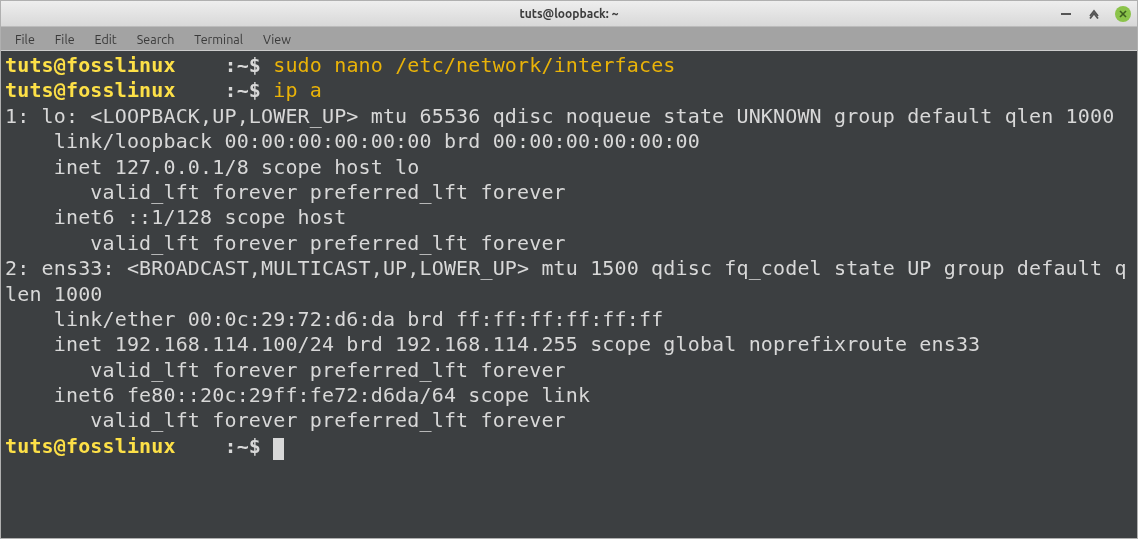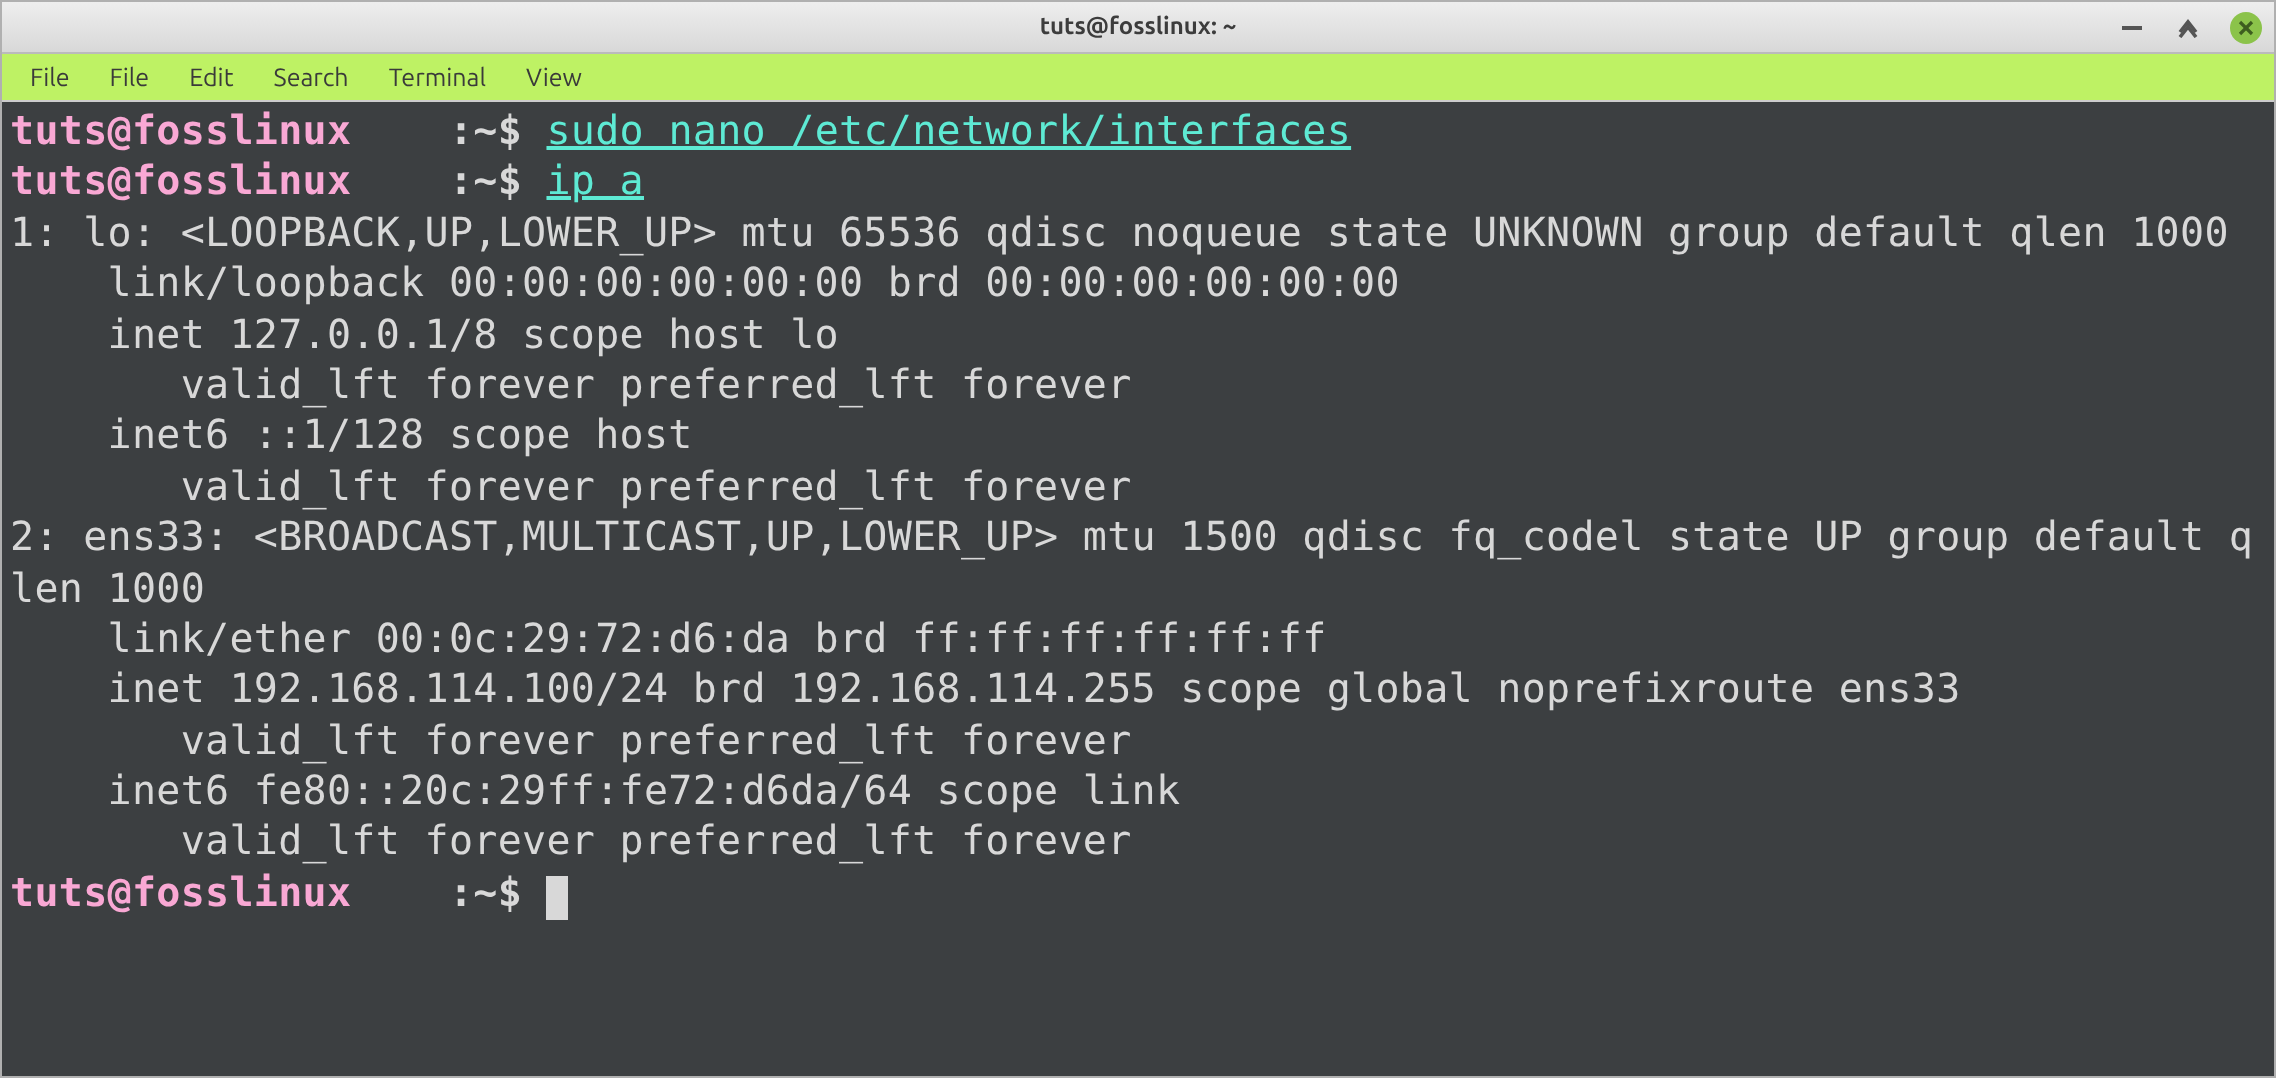--- a/index.html
+++ b/index.html
@@ -54,21 +54,21 @@
       height: 16px;
       border-radius: 50%;
       background: #8bc34a;
       color: #3d5d1f;
       font-size: 11px;
       font-weight: bold;
       line-height: 1;
     }
     .menubar {
       height: 24px;
-      background: #bef264;
+      background: #a3a3a3;
       display: flex;
       align-items: center;
       padding: 0 6px;
       font-family: "Ubuntu", "DejaVu Sans", sans-serif;
       font-size: 12.5px;
       color: #3a3a3a;
       gap: 4px;
       border-bottom: 1px solid #ccc;
     }
     .menu-item {
@@ -80,39 +80,39 @@
       background: #3c3f41;
       color: #d8d8d8;
       font-size: 20px;
       line-height: 1.27;
       padding: 2px 4px 4px 4px;
       white-space: pre-wrap;
       word-break: break-all;
       font-family: "DejaVu Sans Mono", "Liberation Mono", monospace;
       letter-spacing: 0.15px;
     }
-    .prompt { color: #f9a8d4; font-weight: bold; }
+    .prompt { color: #fde047; font-weight: bold; }
     .tilde-dollar { color: #d8d8d8; font-weight: bold; }
-    .cmd { color: #5eead4; text-decoration: underline; }
+    .cmd { color: #eab308; }
     .cursor-block {
       display: inline-block;
       width: 11px;
       height: 22px;
       background: #d8d8d8;
       vertical-align: text-bottom;
       margin-bottom: -2px;
     }
     .line { display: block; }
   </style>
 </head>
 <body>
 
 <div class="window">
   <div class="titlebar">
-    <span class="titlebar-title">tuts@fosslinux: ~</span>
+    <span class="titlebar-title">tuts@loopback: ~</span>
     <div class="titlebar-controls">
       <div class="tb-btn">
         <svg width="10" height="2" viewBox="0 0 10 2">
             <rect width="10" height="2" fill="#555"></rect>
           </svg>
       </div>
       <div class="tb-btn">
         <svg width="10" height="10" viewBox="0 0 10 10">
             <path d="M1 7 L5 2 L9 7" stroke="#555" stroke-width="1.8" fill="none"></path>
             <path d="M1 9.5 L5 4.5 L9 9.5" stroke="#555" stroke-width="1.8" fill="none"></path>

